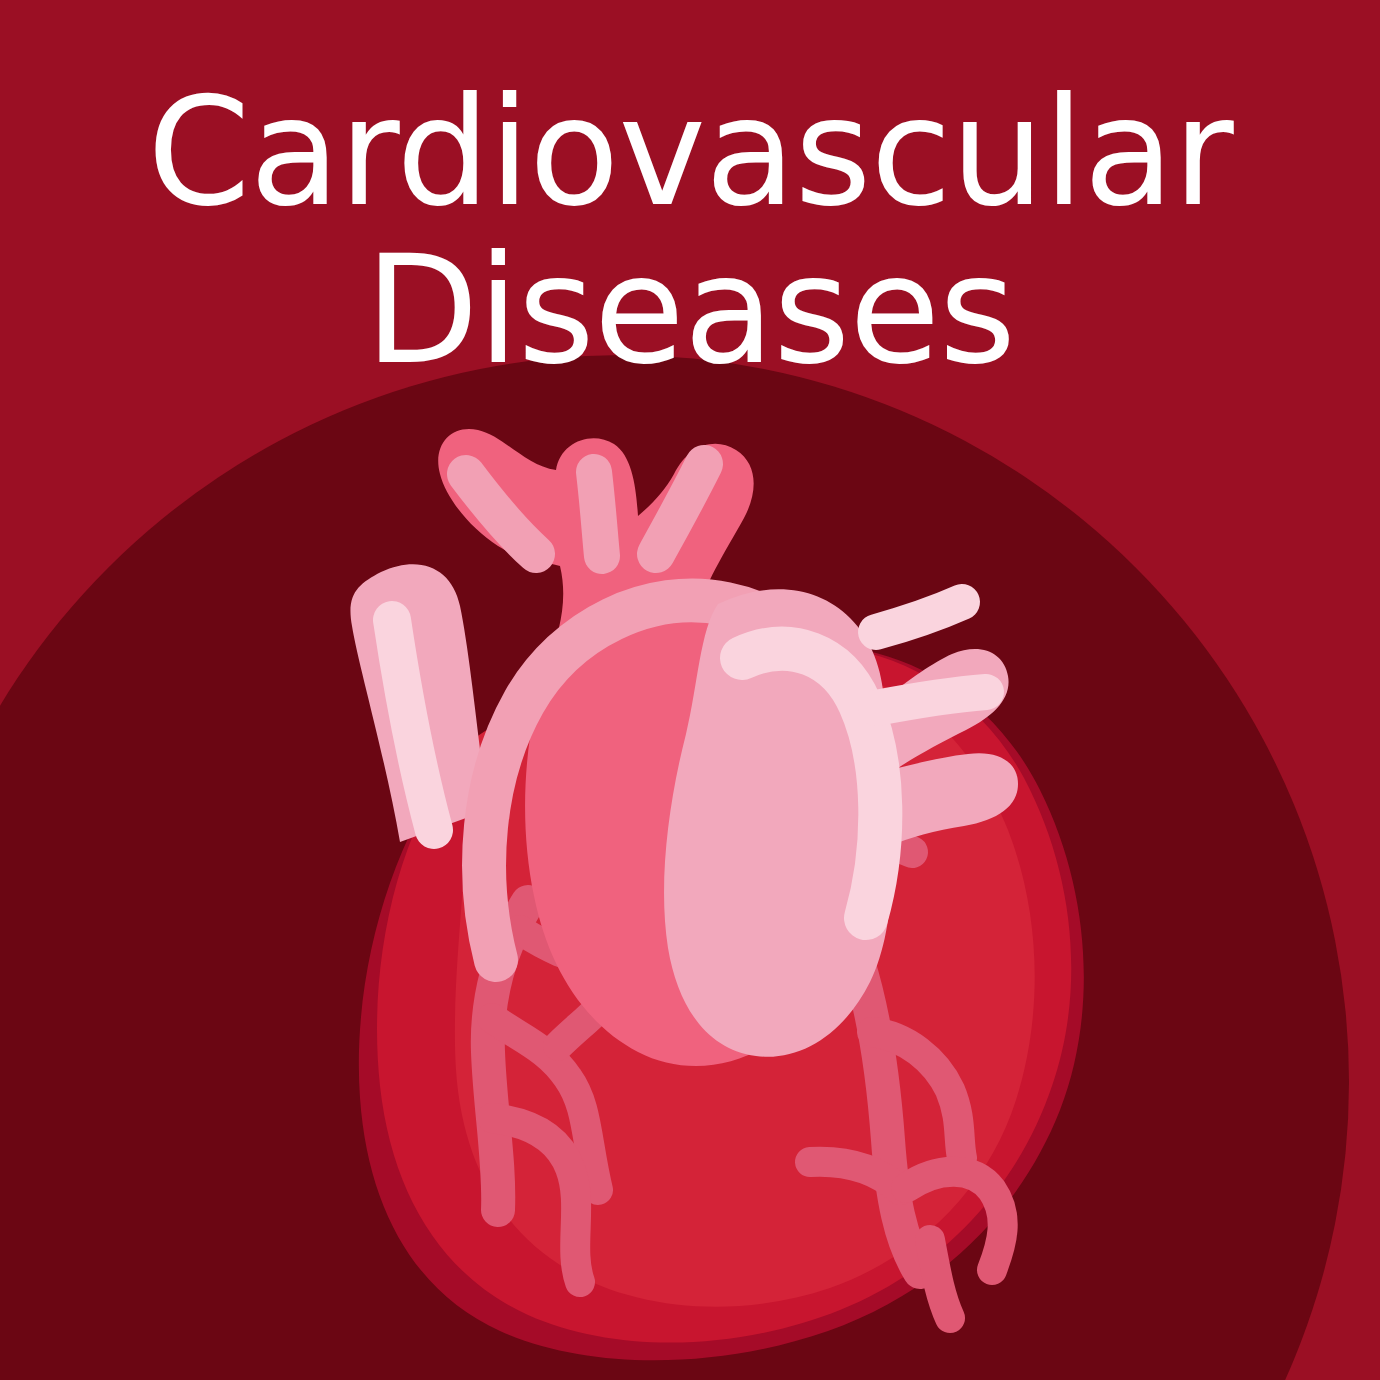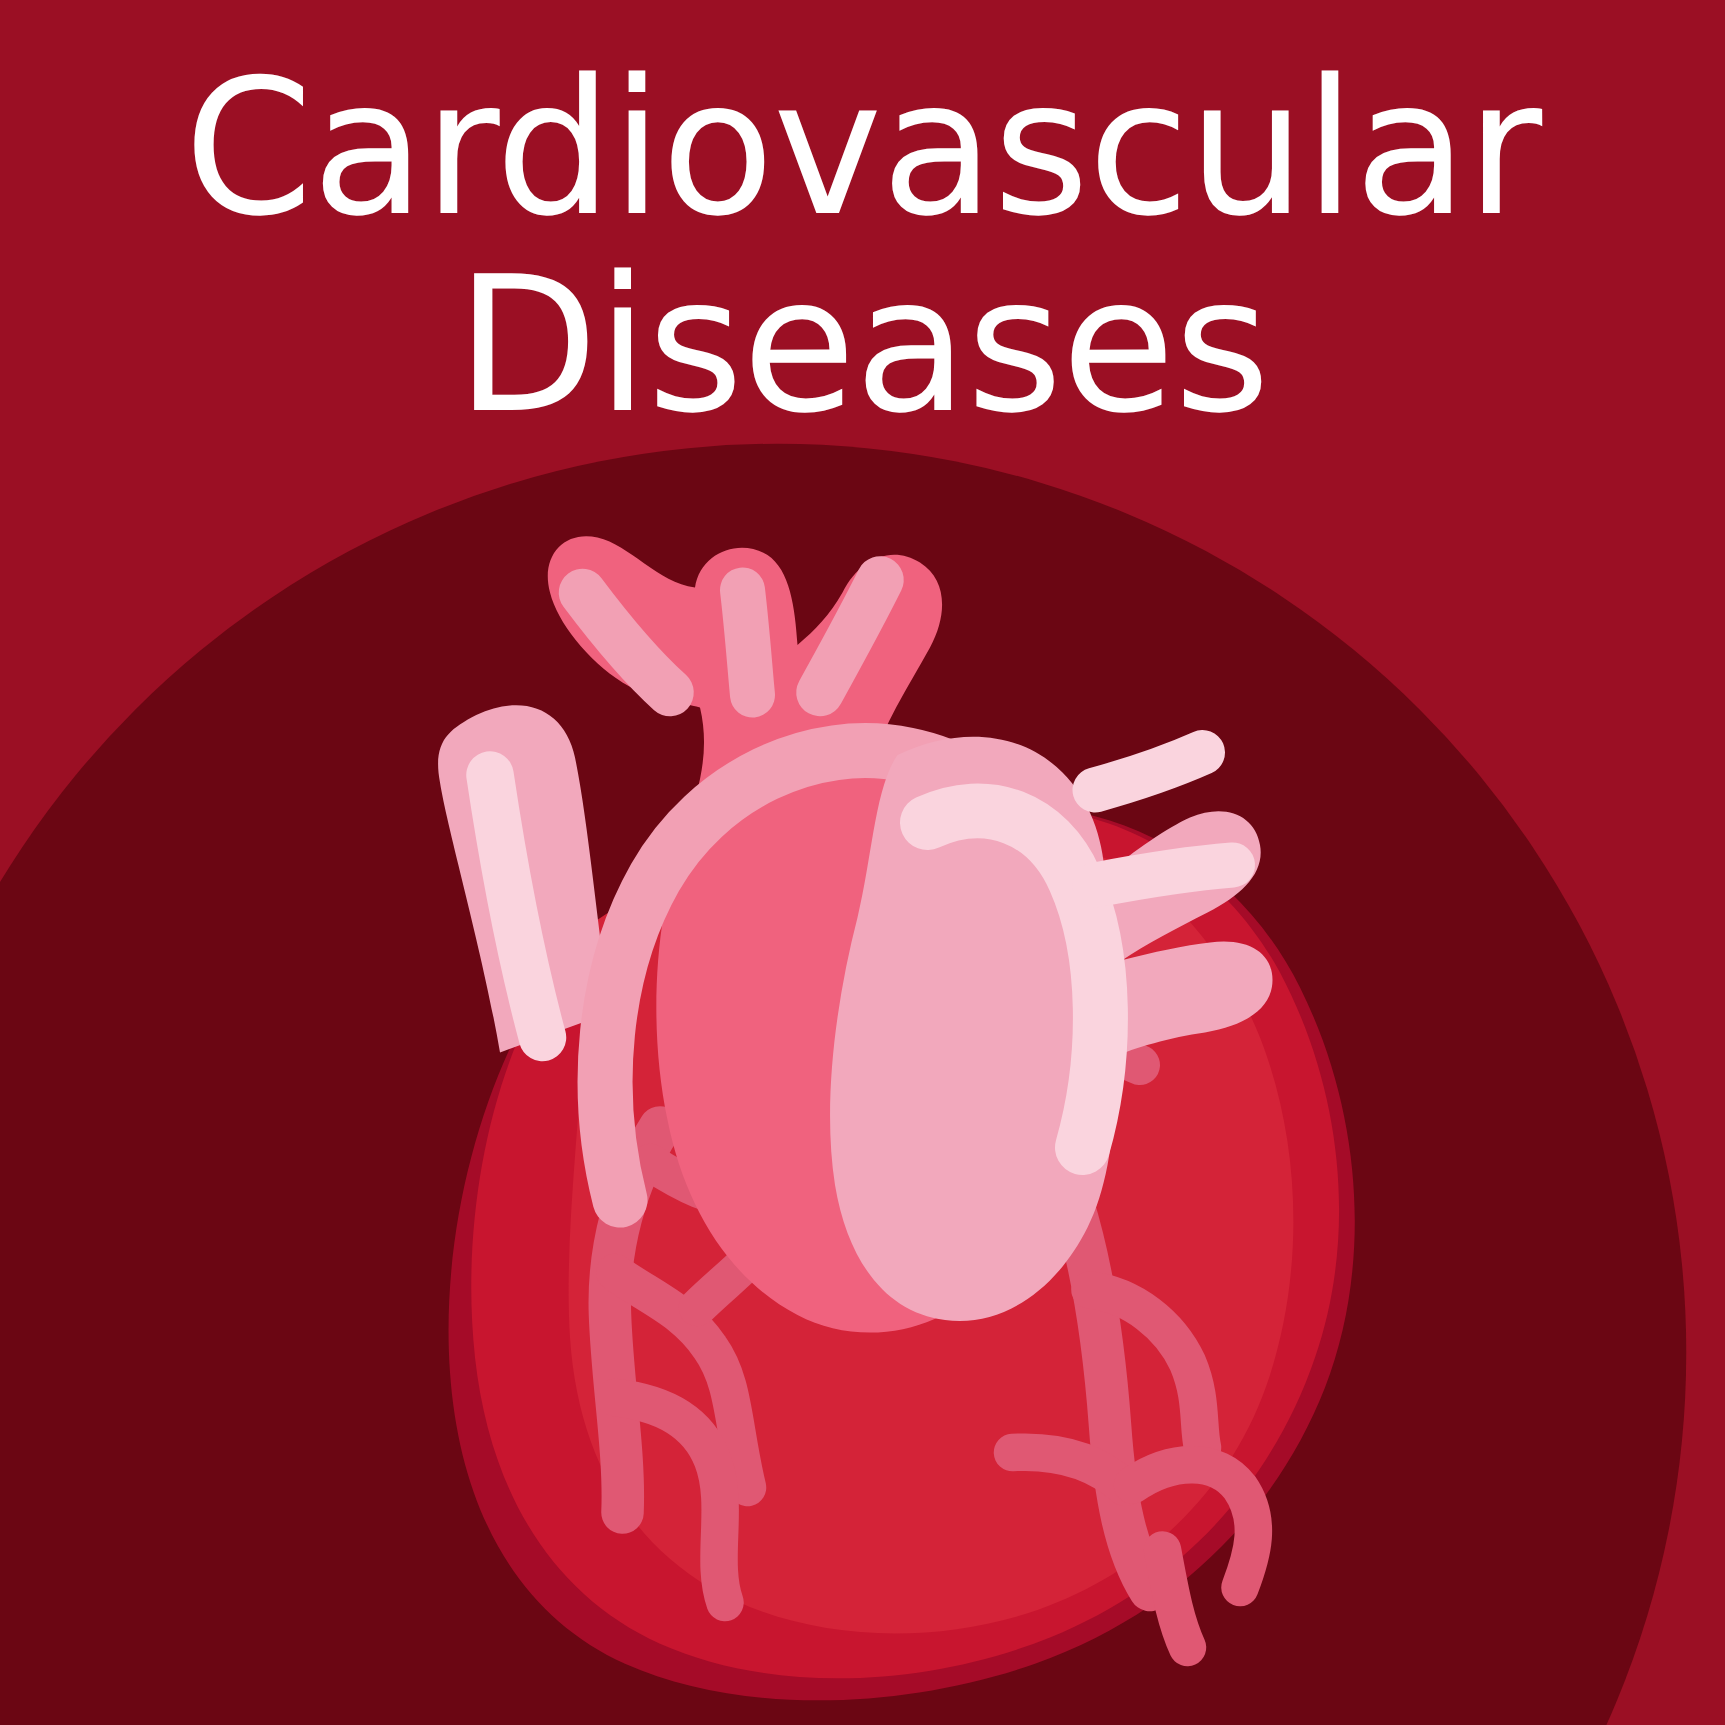--- a/index.html
+++ b/index.html
@@ -18,21 +18,21 @@
   #bg-svg {
     position: absolute;
     left: 0; top: 0;
     width: 1380px;
     height: 1380px;
     display: block;
   }
   #title-block {
     position: absolute;
     left: 0;
-    top: 44px;
+    top: 77px;
     width: 1380px;
     text-align: center;
     z-index: 5;
     pointer-events: none;
   }
   .title-line {
     display: block;
     color: #FFFFFF;
     font-family: "DejaVu Sans", sans-serif;
     font-weight: 400;

